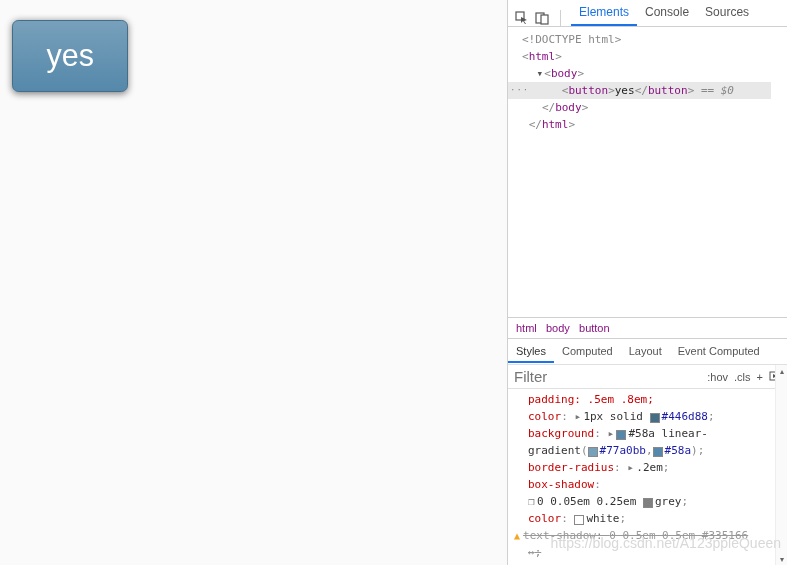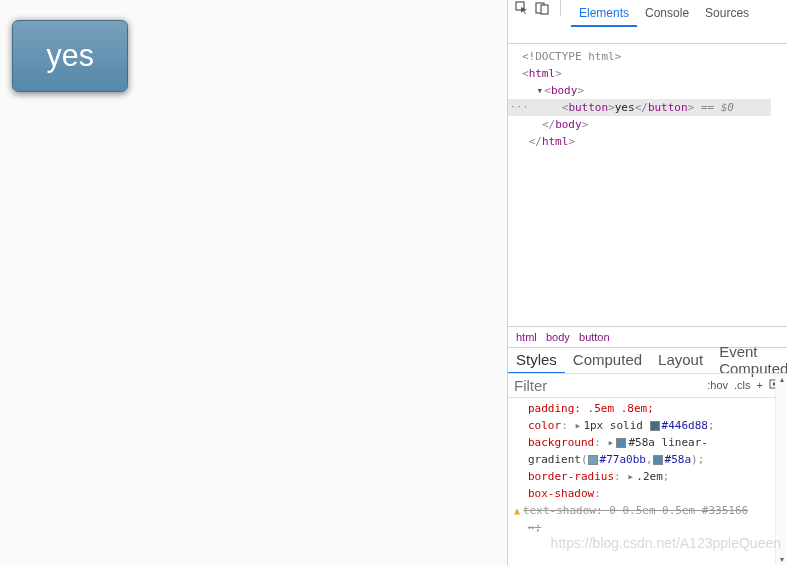--- a/index.html
+++ b/index.html
@@ -1,42 +1,42 @@
 <!DOCTYPE html>
 <html><head>
 <meta charset="utf-8">
 <style>
 *{box-sizing:border-box;margin:0;padding:0}
 html,body{height:100%;font-family:'Segoe UI',Arial,sans-serif;font-size:12px;color:#333}
 .app{display:flex;width:787px;height:565px;position:relative;background:#fff}
 .viewport{flex:1;background:#fafafa;padding:20px 12px}
 .rendered-btn{padding:.4em 1.1em;border:1px solid #446d88;background:linear-gradient(#77a0bb,#58a);border-radius:.2em;box-shadow:0 .05em .25em grey;color:#fff;font-size:254%;line-height:1.5;font-family:inherit}
 .devtools{width:280px;border-left:1px solid #d0d0d0;display:flex;flex-direction:column;background:#fff}
-.toolbar{display:flex;align-items:flex-start;height:44px;border-bottom:1px solid #d0d0d0;padding:0 6px;gap:4px}
+.toolbar{display:flex;align-items:flex-end;height:27px;border-bottom:1px solid #d0d0d0;padding:0 6px;gap:4px}
 .tb-icon{width:16px;height:16px;display:inline-flex;align-items:center;justify-content:center;color:#555;cursor:pointer}
 .tb-sep{width:1px;height:16px;background:#d0d0d0;margin:0 6px}
 .tabs{display:flex;gap:0;font-size:12px}
 .tab{padding:6px 8px 5px;color:#555;cursor:pointer;border-bottom:2px solid transparent}
 .tab.active{color:#1a73e8;border-bottom-color:#1a73e8}
 .dom{flex:0 0 auto;padding:4px 16px 8px 0;font-family:Consolas,Menlo,monospace;font-size:11px;line-height:17px;overflow:auto}
 .doml{white-space:pre;padding:0 4px 0 14px}
 .doml.sel{background:#e8e8e8}
 .doml.sel .eq{color:#888}
 .punc{color:#888}
 .tagn{color:#881280}
 .txt{color:#222}
 .eq{color:#888;font-style:italic}
 .tw{color:#555;display:inline-block;width:9px;text-align:center;margin-right:0}
 .dots{position:absolute;left:2px;color:#888;letter-spacing:1px;font-size:9px}
 .sel-wrap{position:relative}
 .crumbs{border-top:1px solid #d0d0d0;padding:4px 8px;font-size:11px;color:#888}
 .crumb{color:#881280;cursor:pointer}
 .crumb+.crumb:before{content:"  ";white-space:pre}
 .style-tabs{display:flex;border-top:1px solid #d0d0d0;height:26px;align-items:center;position:relative}
-.stab{padding:5px 8px 4px;font-size:15px;color:#555;cursor:pointer;border-bottom:2px solid transparent}
+.stab{padding:5px 8px 4px;font-size:11px;color:#555;cursor:pointer;border-bottom:2px solid transparent}
 .stab.active{color:#333;border-bottom-color:#1a73e8}
 .filter-row{display:flex;align-items:center;border-top:1px solid #e0e0e0;border-bottom:1px solid #e0e0e0;height:25px;position:relative}
 .filter-in{flex:1;border:none;padding:0 6px;font-size:15px;color:#888;outline:none;min-width:0}
 .fr-ctl{display:flex;align-items:center;gap:6px;padding:0 6px;color:#555;font-size:11px}
 .fr-ctl span{cursor:pointer}
 .scroll-area{position:relative;flex:1;overflow:hidden}
 .styles{padding:2px 0 4px 20px;font-family:Consolas,Menlo,monospace;font-size:11px;line-height:17px;color:#333}
 .styles .prop{color:#c80000}
 .styles .val{color:#333}
 .styles .hex{color:#1a1aa6}
@@ -128,20 +128,22 @@
     </div>
 
     <div class="scroll-area">
       <div class="styles">
         <div><span class="prop faded">padding:  .5em  .8em;</span></div>
         <div><span class="prop">color</span><span class="punc">: </span><span class="mini-tw">▸</span><span class="val">1px solid</span> <span class="sw" style="background:#446d88"></span><span class="hex">#446d88</span><span class="punc">;</span></div>
         <div><span class="prop">background</span><span class="punc">: </span><span class="mini-tw">▸</span><span class="sw" style="background:#5588aa"></span><span class="val">#58a linear-</span></div>
         <div>  <span class="val">gradient</span><span class="punc">(</span><span class="sw" style="background:#77a0bb"></span><span class="hex">#77a0bb</span><span class="punc">,</span><span class="sw" style="background:#5588aa"></span><span class="hex">#58a</span><span class="punc">);</span></div>
         <div><span class="prop">border-radius</span><span class="punc">: </span><span class="mini-tw">▸</span><span class="val">.2em</span><span class="punc">;</span></div>
         <div><span class="prop">box-shadow</span><span class="punc">:</span></div>
+        <div>    <span class="mini-tw">❐</span><span class="val">0 0.05em 0.25em</span> <span class="sw" style="background:#808080"></span><span class="val">grey</span><span class="punc">;</span></div>
+        <div><span class="prop">color</span><span class="punc">: </span><span class="sw" style="background:#ffffff"></span><span class="val">white</span><span class="punc">;</span></div>
         <div class="strike"><span class="warn">▲</span><span class="prop">text-shadow</span><span class="punc">: </span><span class="val">0 0.5em 0.5em #335166</span></div>
         <div class="strike">    <span class="val">↔</span><span class="punc">;</span></div>
 
       </div>
 
       <div class="sb-track">
         <div class="sb-dn">▾</div>
       </div>
       <div class="watermark">https://blog.csdn.net/A123ppleQueen</div>
     </div>

